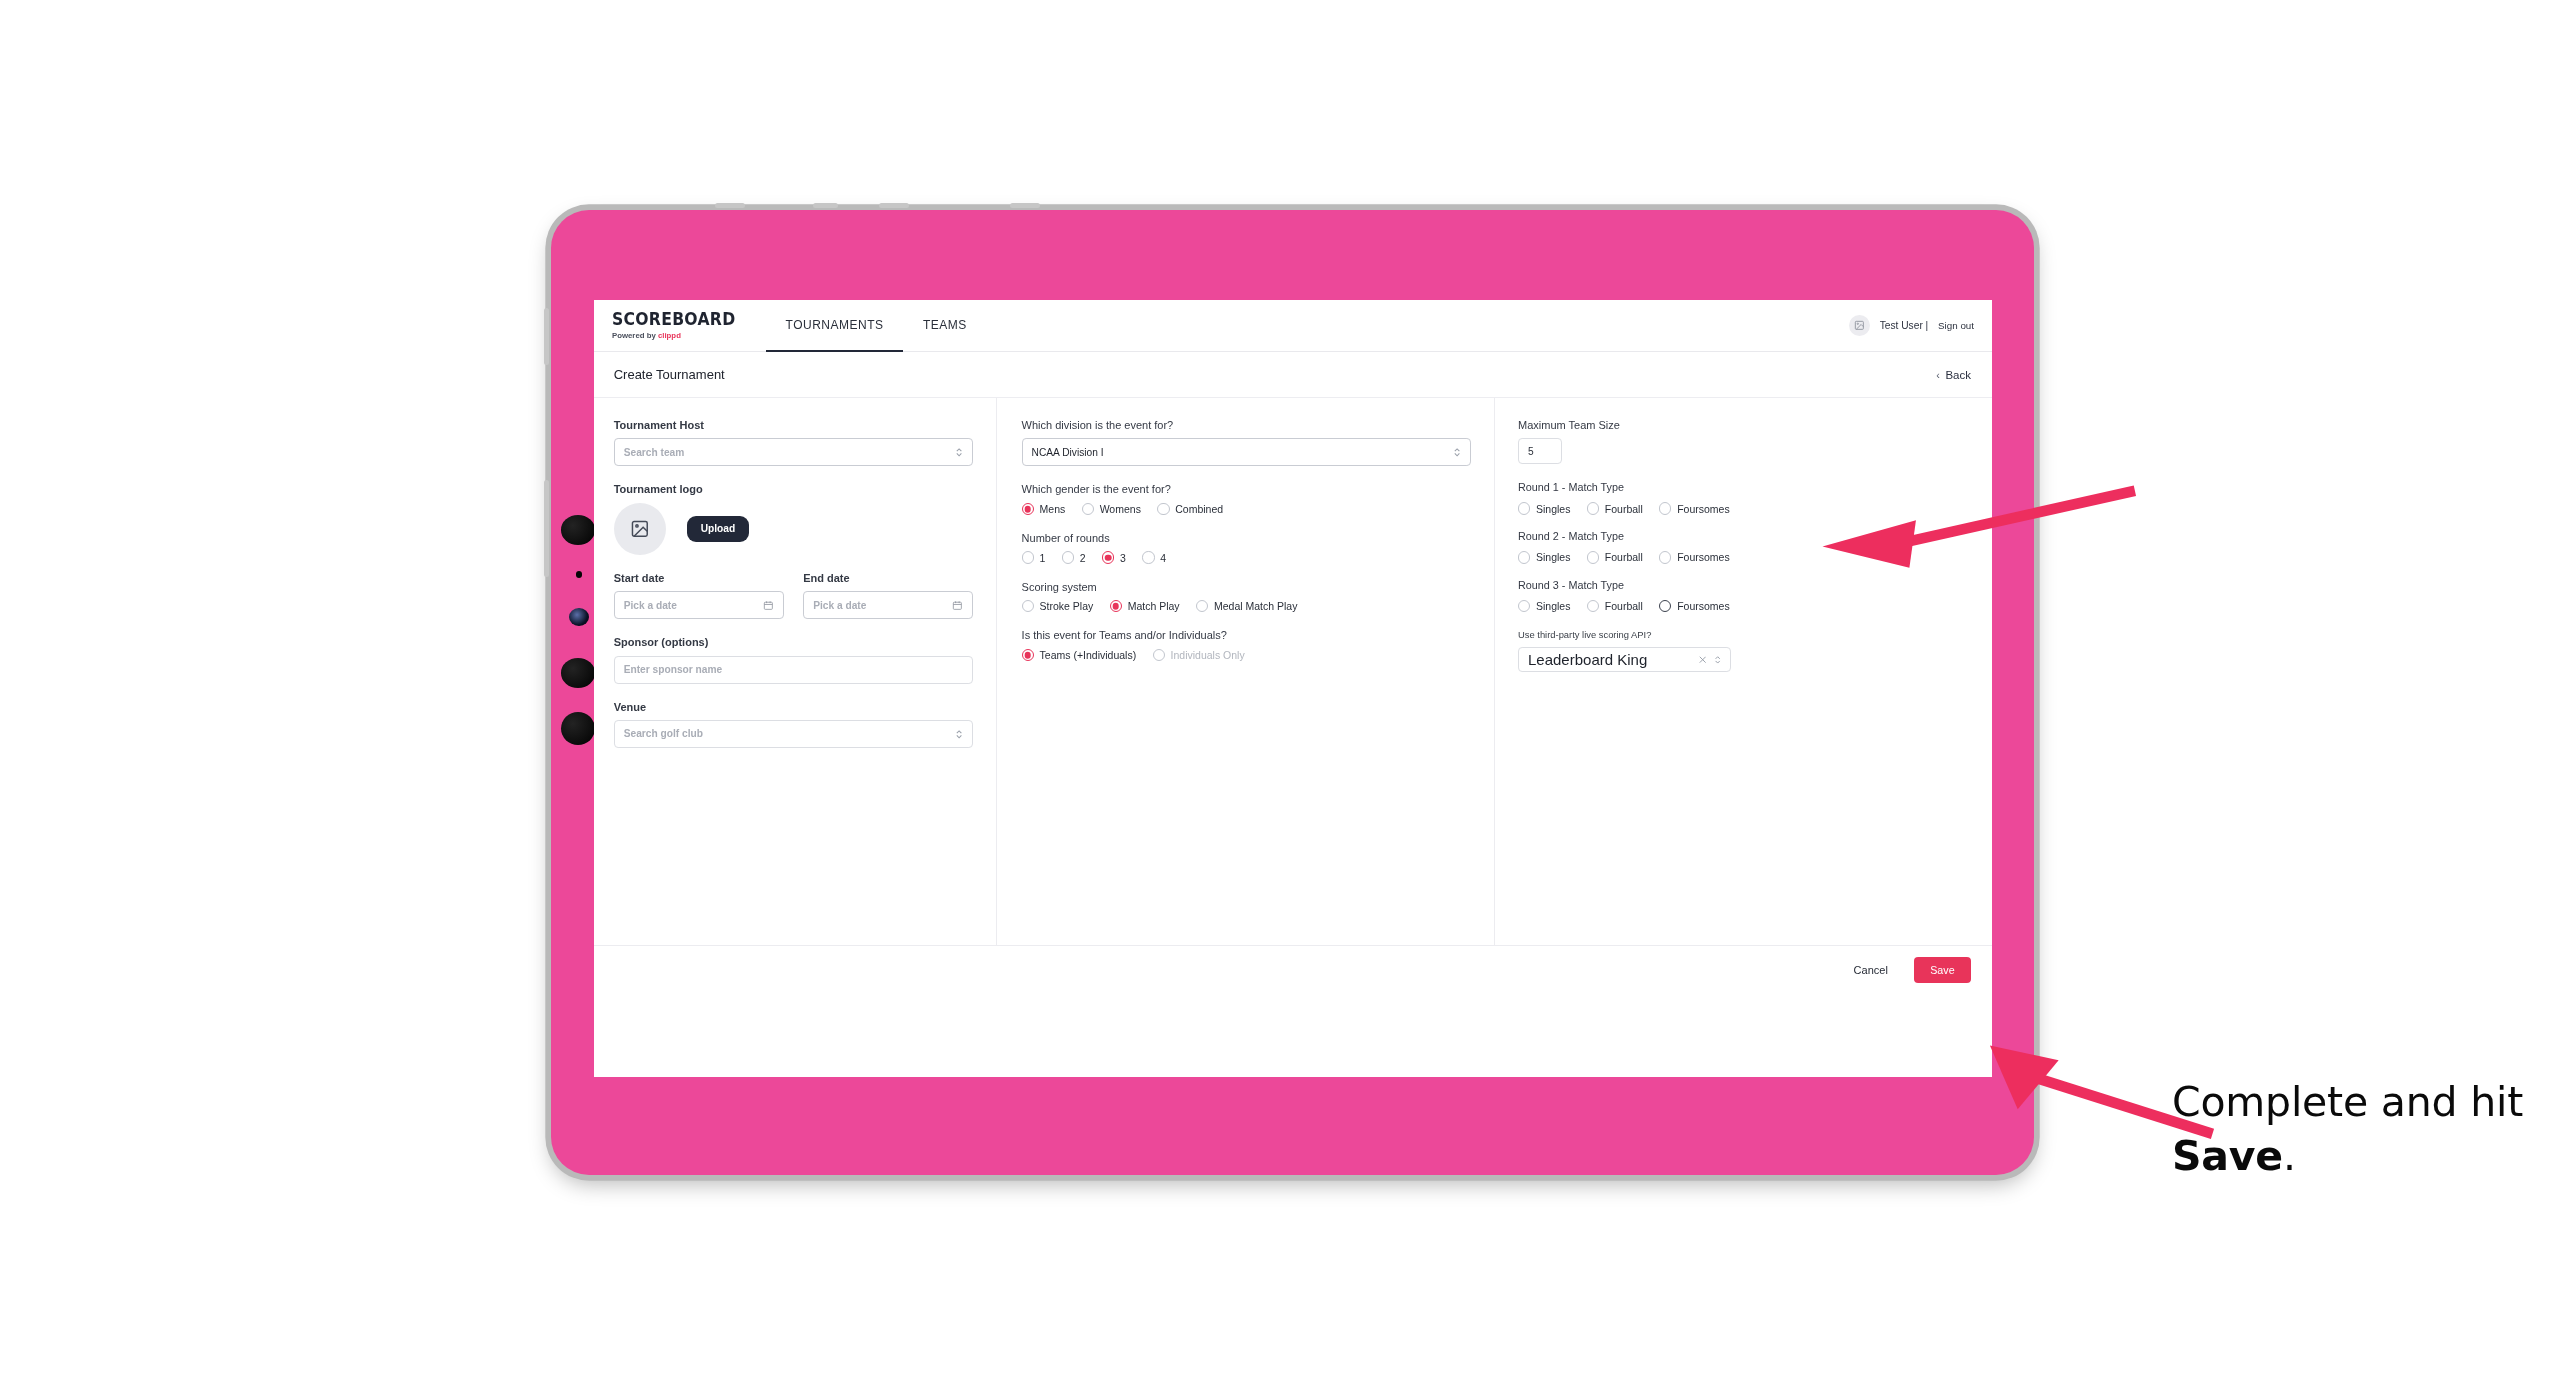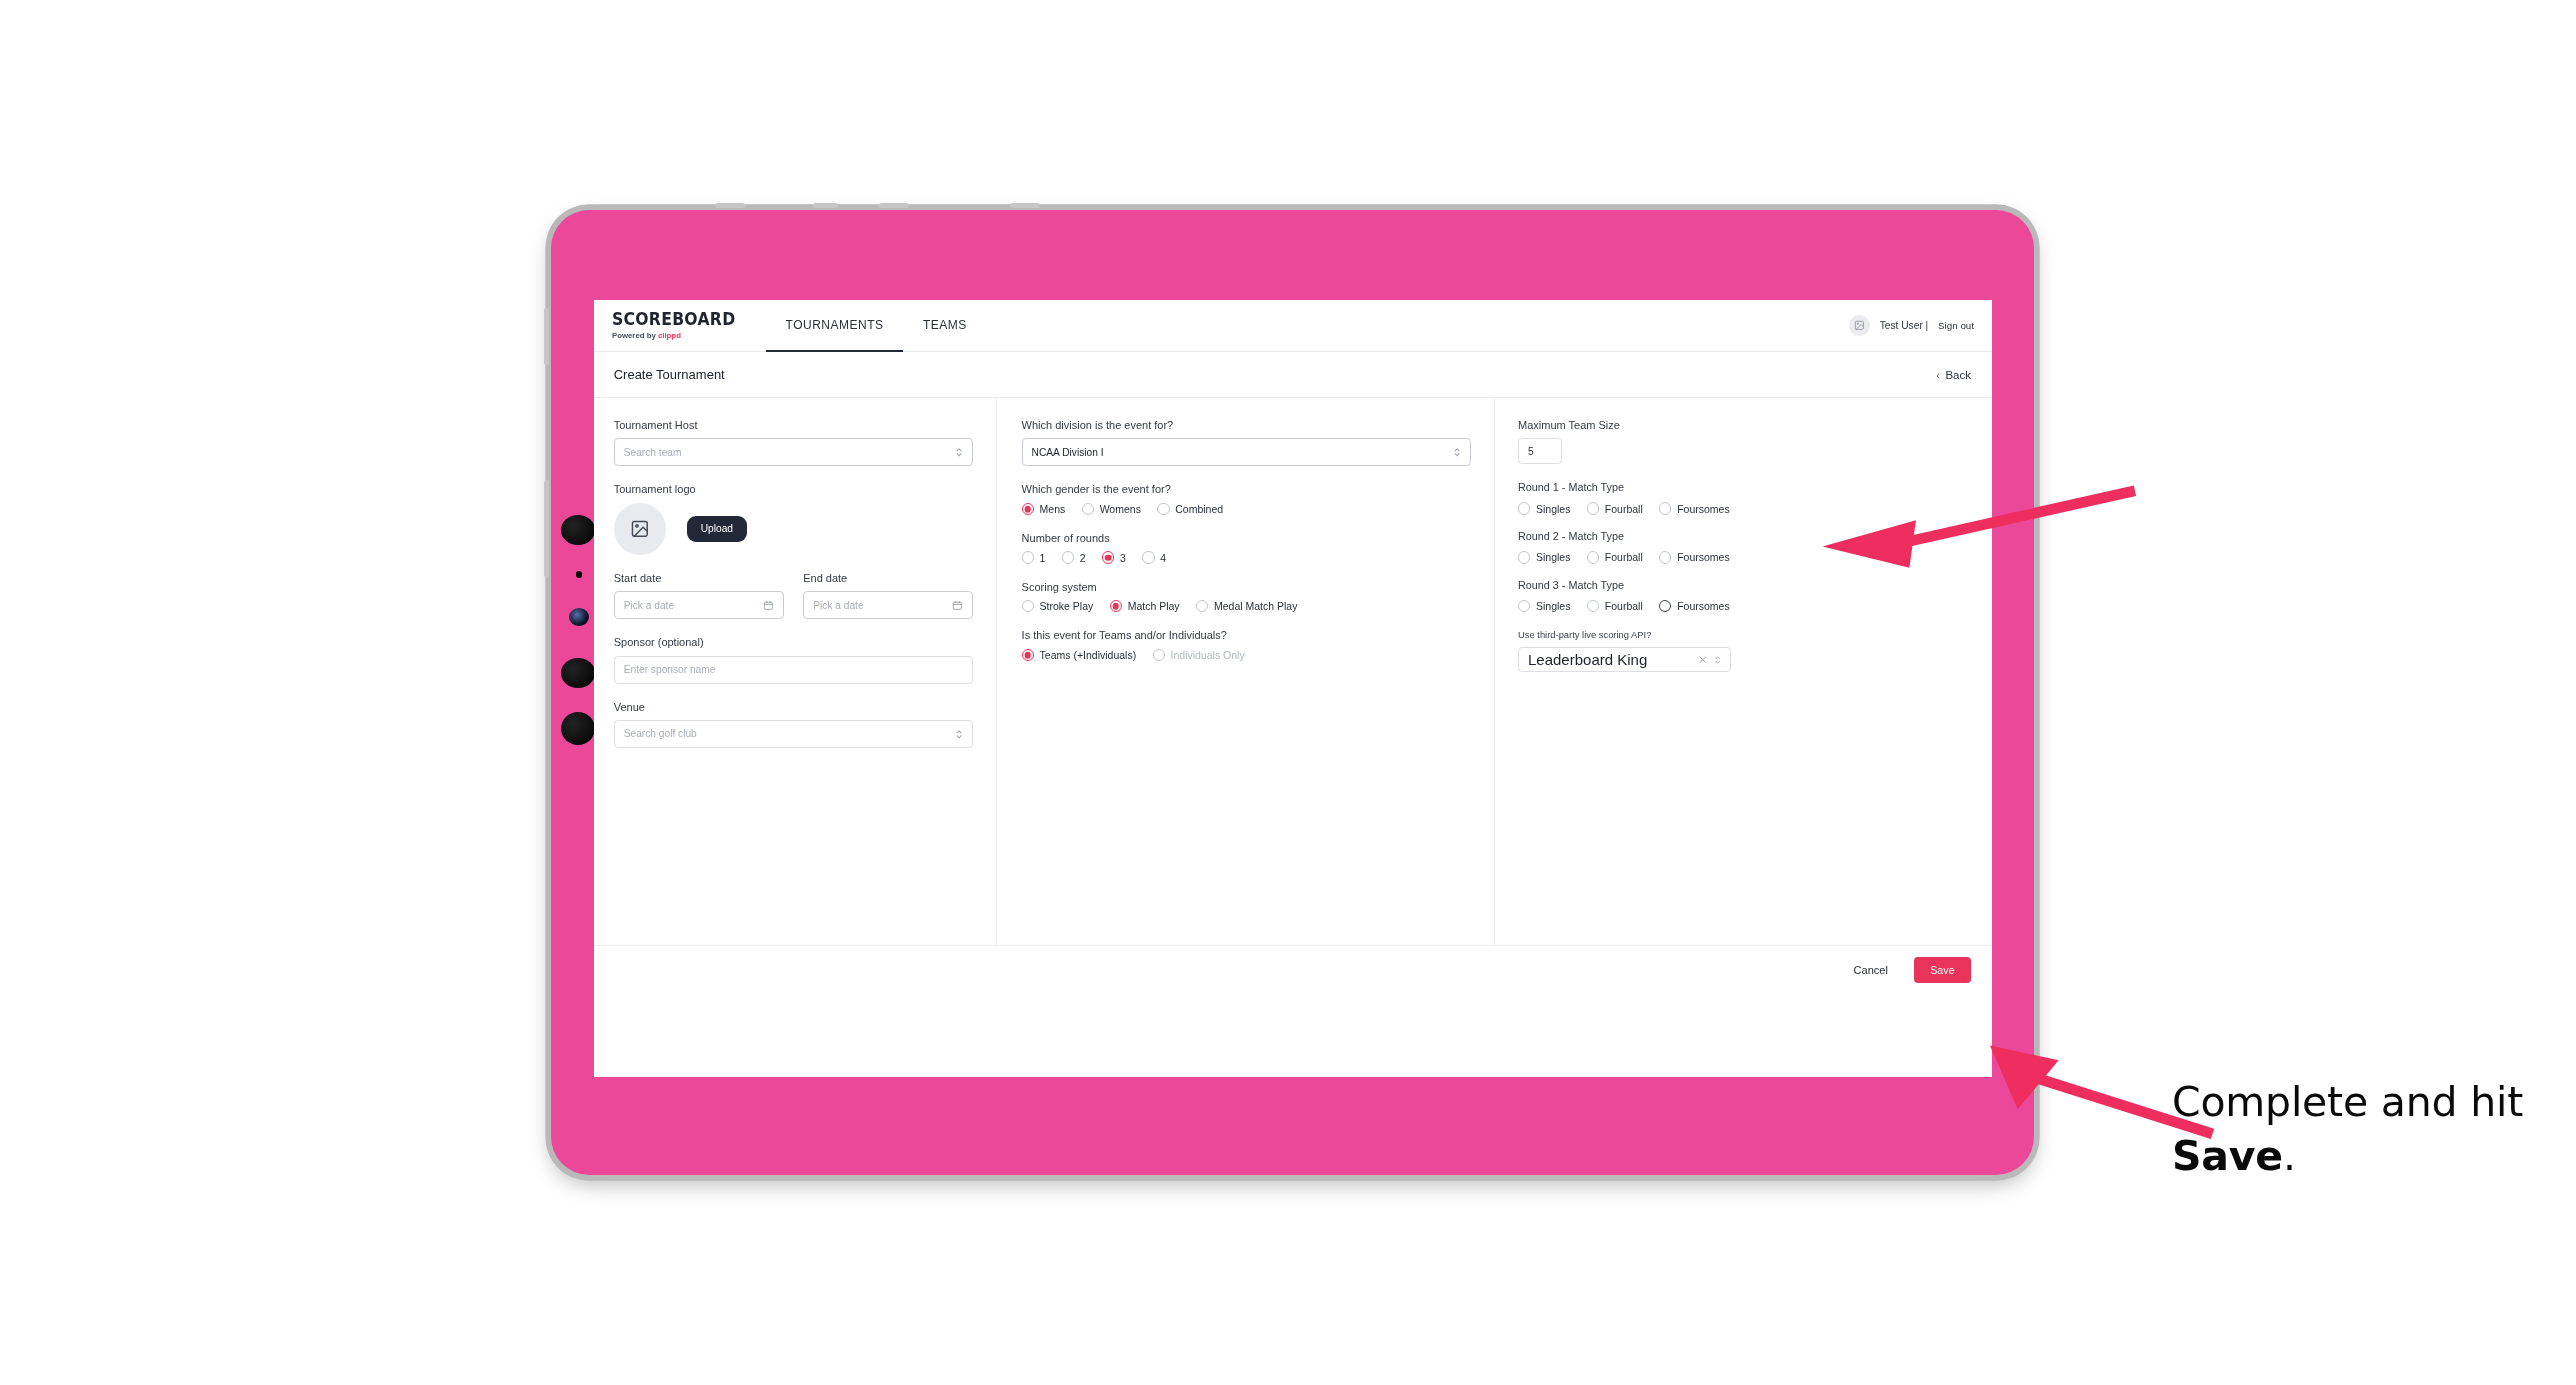--- a/index.html
+++ b/index.html
@@ -83,21 +83,21 @@
     border-bottom: 0.8px solid #ededf1; background:#fff;
   }
   #pagetitle { font-size: 13px; color: #20242e; }
   #backlink { margin-left: auto; display: flex; align-items: center; gap: 5.7px;
               font-size: 11.5px; color: #2b3040; cursor: pointer; }
   #backlink .chev { font-size: 10.7px; color:#5b6170; }
 
   
   #formbody { display: flex; height: 547px; background: #fff; }
   .col { padding: 21px 23px 0 19.7px; }
-  .col.c1 { width: 403px; border-right: 0.8px solid #ececf0; }
+  .col.c1 { width: 403px; border-right: 0.8px solid #ececf0; font-weight: bold; }
   .col.c2 { width: 498px; border-right: 0.8px solid #ececf0; padding-left: 24.6px; }
   .col.c3 { flex: 1; padding-left: 23px; }
 
   .fl { font-size: 11px; color: #343944; margin-bottom: 7.4px; }
   .fl.sm { font-size: 9.4px; color: #3b4049; }
   .grp { margin-bottom: 17px; }
 
   .inp {
     width: 100%; height: 28px; border: 0.8px solid #c9ccd3; border-radius: 4.1px;
     background: #fff; display: flex; align-items: center; padding: 0 9px;
@@ -267,21 +267,21 @@
                   <svg width="10.7" height="10.7" viewBox="0 0 24 24" fill="none" stroke="#8d929c" stroke-width="1.8">
                       <rect x="3" y="5" width="18" height="16" rx="2"></rect>
                       <path d="M3 10h18M8 3v4M16 3v4"></path>
                     </svg>
                 </span>
               </div>
             </div>
           </div>
 
           <div class="grp">
-            <div class="fl">Sponsor (optional)</div>
+            <div class="fl">Sponsor (options)</div>
             <div class="inp ph light">
               <span>Enter sponsor name</span>
             </div>
           </div>
 
           <div class="grp">
             <div class="fl">Venue</div>
             <div class="inp ph light">
               <span>Search golf club</span>
               <span class="right-ic">

